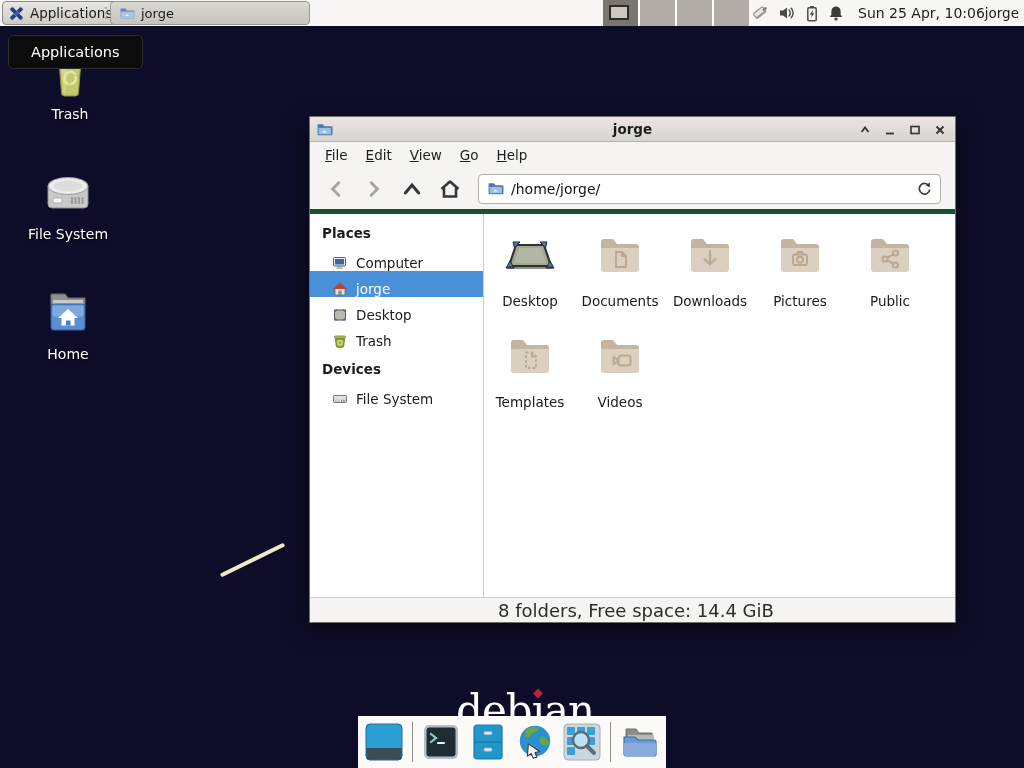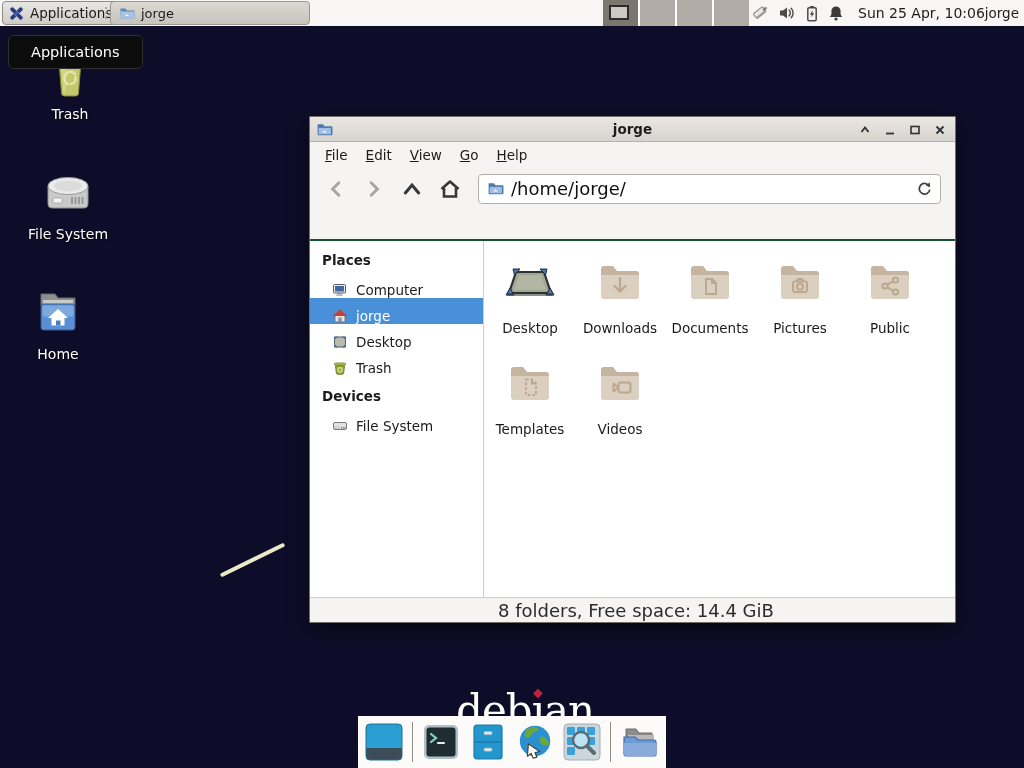--- a/index.html
+++ b/index.html
@@ -53,21 +53,21 @@
     position:absolute; left:8px; top:35px; padding:8px 22px;
     background:#0c0c0c; border:1px solid #2e2e2e; border-radius:5px;
     color:#fff; font-size:14.5px; z-index:30;
   }
 
   
   .desk-icon { position:absolute; width:110px; display:flex; flex-direction:column; align-items:center; gap:8px; }
   .desk-icon .cap { color:#fff; font-size:14px; text-shadow:0 1px 2px #000; }
   .di-trash { left:15px; top:48px; }
   .di-fs { left:13px; top:168px; }
-  .di-home { left:3px; top:288px; }
+  .di-home { left:13px; top:288px; }
 
   
   .artifact-line {
     position:absolute; left:217px; top:558px; width:71px; height:4px;
     background:#ece9c8; border-radius:2px; transform:rotate(-26deg);
   }
 
   
   .window {
     position:absolute; left:309px; top:116px; width:647px; height:507px;
@@ -90,23 +90,23 @@
   .menu-item { display:inline-block; padding:4px 9px; font-size:13.5px; color:#1c1c1c; }
   .menu-item::first-letter { text-decoration:underline; }
 
   .toolbar { height:41px; flex:0 0 41px; display:flex; align-items:center; padding:0 14px 0 8px; gap:2px; background:#f5f4f2; }
   .nav-btn { width:36px; height:32px; display:flex; align-items:center; justify-content:center; border-radius:3px; }
   .pathbar {
     flex:1; height:30px; margin-left:8px; background:#fff;
     border:1px solid #b3b0aa; border-radius:4px;
     display:flex; align-items:center; padding:0 8px; gap:7px;
   }
-  .pathbar .path-text { flex:1; font-size:18px; color:#111; }
-
-  .win-body { flex:1; display:flex; min-height:0; border-top:2px solid #14532d;margin-top:30px; }
+  .pathbar .path-text { flex:1; font-size:14px; color:#111; }
+
+  .win-body { flex:1; display:flex; min-height:0; border-top:5px solid #14532d; }
   .sidebar { width:174px; flex:0 0 174px; background:#fff; border-right:1px solid #cfccc7; padding-top:7px; }
   .side-header { font-weight:bold; font-size:13.5px; color:#1c1c1c; padding:4px 0 4px 12px; }
   .side-header.devices { padding-top:12px; }
   .side-item { height:26px; display:flex; align-items:flex-end; gap:8px; padding-left:22px; font-size:13.5px; color:#1c1c1c; }
   .side-item.selected { background:#4a90d9; color:#fff; }
 
   .main-view { flex:1; background:#fff; padding:18px 0 0 1px; }
   .icon-grid { display:flex; flex-wrap:wrap; width:460px; }
   .fitem { width:90px; margin-bottom:24px; display:flex; flex-direction:column; align-items:center; }
   .fitem .f-ic { height:48px; margin-bottom:13px; }
@@ -444,41 +444,41 @@
             </svg>
           </span>
           <span class="f-lbl">Desktop</span>
         </div>
 
         <div class="fitem">
           <span class="f-ic">
             <svg width="48" height="48" viewBox="0 0 48 48">
               <path d="M5 10 a3 3 0 0 1 3-3 h9 l4 5 h19 a3 3 0 0 1 3 3 v21 a3 3 0 0 1-3 3 H8 a3 3 0 0 1-3-3 z" fill="#c4b4a0"></path>
               <path d="M5 16 h38 v21 a3 3 0 0 1-3 3 H8 a3 3 0 0 1-3-3 z" fill="#dbcfbf"></path>
-              <g stroke="#bba88f" stroke-width="2.2" fill="none" stroke-linecap="round">
-                <path d="M24 19 v13"></path>
-                  <path d="M18.5 27 l5.5 5.5 5.5-5.5"></path>
+              <g stroke="#bba88f" stroke-width="2" fill="none">
+                <path d="M20 20 h6 l4 4 v11 h-10 z"></path>
+                  <path d="M26 20 v4 h4"></path>
               </g>
             </svg>
           </span>
-          <span class="f-lbl">Downloads</span>
+          <span class="f-lbl">Documents</span>
         </div>
 
         <div class="fitem">
           <span class="f-ic">
             <svg width="48" height="48" viewBox="0 0 48 48">
               <path d="M5 10 a3 3 0 0 1 3-3 h9 l4 5 h19 a3 3 0 0 1 3 3 v21 a3 3 0 0 1-3 3 H8 a3 3 0 0 1-3-3 z" fill="#c4b4a0"></path>
               <path d="M5 16 h38 v21 a3 3 0 0 1-3 3 H8 a3 3 0 0 1-3-3 z" fill="#dbcfbf"></path>
-              <g stroke="#bba88f" stroke-width="2" fill="none">
-                <path d="M20 20 h6 l4 4 v11 h-10 z"></path>
-                  <path d="M26 20 v4 h4"></path>
+              <g stroke="#bba88f" stroke-width="2.2" fill="none" stroke-linecap="round">
+                <path d="M24 19 v13"></path>
+                  <path d="M18.5 27 l5.5 5.5 5.5-5.5"></path>
               </g>
             </svg>
           </span>
-          <span class="f-lbl">Documents</span>
+          <span class="f-lbl">Downloads</span>
         </div>
 
 
         <div class="fitem">
           <span class="f-ic">
             <svg width="48" height="48" viewBox="0 0 48 48">
               <path d="M5 10 a3 3 0 0 1 3-3 h9 l4 5 h19 a3 3 0 0 1 3 3 v21 a3 3 0 0 1-3 3 H8 a3 3 0 0 1-3-3 z" fill="#c4b4a0"></path>
               <path d="M5 16 h38 v21 a3 3 0 0 1-3 3 H8 a3 3 0 0 1-3-3 z" fill="#dbcfbf"></path>
               <g stroke="#bba88f" stroke-width="2" fill="none">
                 <rect x="17" y="22.5" width="14" height="10.5" rx="2"></rect>

